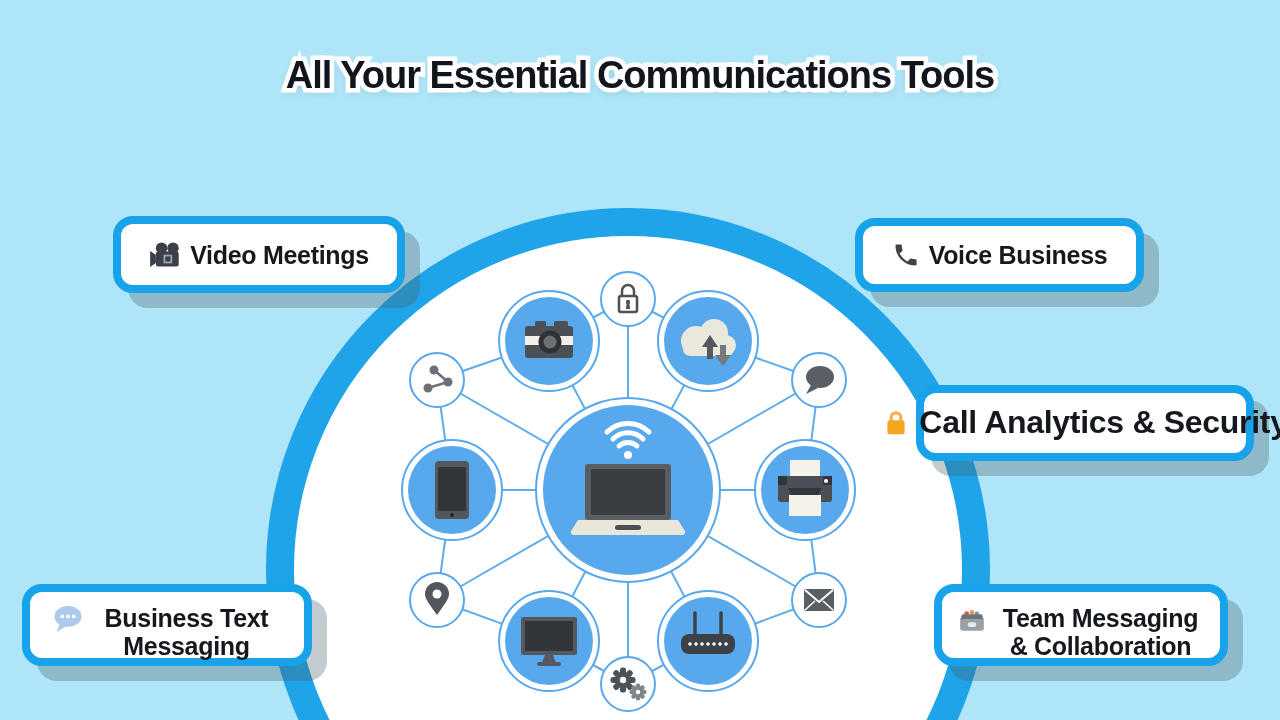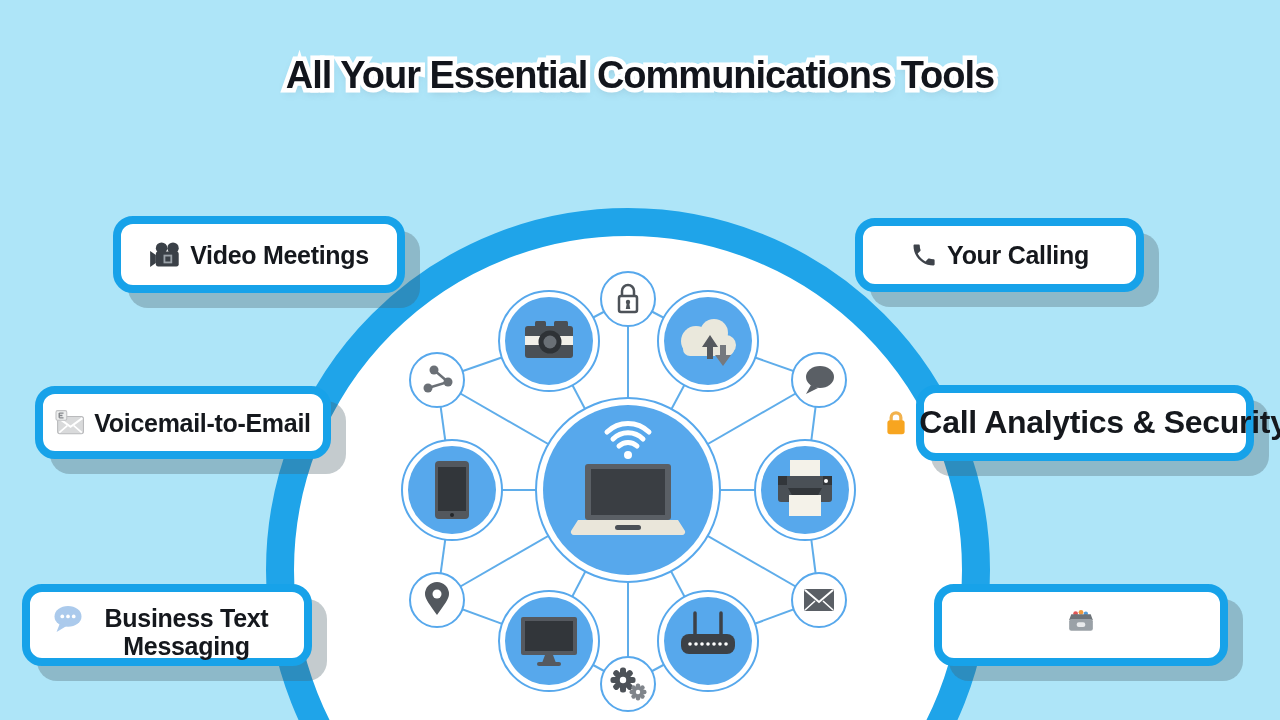--- a/index.html
+++ b/index.html
@@ -282,35 +282,23 @@
     </span>
     <span class="blabel">Video Meetings</span>
   </div>
 
   <div class="tool-box tb-vc one">
     <span class="bicon">
       <svg width="28" height="28" viewBox="0 0 24 24">
         <path fill="#3e434a" d="M6.6 10.8c1.5 2.9 3.8 5.2 6.7 6.7l2.2-2.2c.3-.3.7-.4 1-.2 1.1.4 2.4.6 3.6.6.6 0 1 .4 1 1V20c0 .6-.4 1-1 1C10.6 21 3 13.4 3 4c0-.6.4-1 1-1h3.4c.6 0 1 .4 1 1 0 1.3.2 2.5.6 3.6.1.3 0 .7-.2 1l-2.2 2.2z"></path>
       </svg>
     </span>
-    <span class="blabel">Your Calling</span>
-  </div>
-
-  <div class="tool-box tb-ve one">
-    <span class="bicon">
-      <svg width="30" height="28" viewBox="0 0 27 26">
-        <rect x="2" y="7" width="24" height="16" rx="2" fill="#d9dadb" stroke="#b9babc"></rect>
-        <path d="M3 8.5 L14 16.5 L25 8.5" stroke="#ffffff" stroke-width="2" fill="none"></path>
-        <path d="M3.5 22 L11 15.5 M24.5 22 L17 15.5" stroke="#ffffff" stroke-width="1.6" fill="none"></path>
-        <rect x="0.5" y="1.5" width="10" height="9" rx="1.5" fill="#eceded" stroke="#c0c1c3"></rect>
-        <path d="M3.5 3.8 h4 M3.5 6 h3 M3.5 8.2 h4 M3.5 3.8 v4.4" stroke="#84878b" stroke-width="1.3" fill="none"></path>
-      </svg>
-    </span>
-    <span class="blabel">Voicemail-to-Email</span>
-  </div>
+    <span class="blabel">Voice Business</span>
+  </div>
+
 
   <div class="tool-box tb-ca one">
     <span class="bicon">
       <svg width="28" height="30" viewBox="0 0 26 26">
         <path d="M8.5 11 V8 a4.5 4.5 0 0 1 9 0 V11" stroke="#f2b24d" stroke-width="3" fill="none" stroke-linecap="round"></path>
         <rect x="5" y="10.5" width="16" height="13" rx="2.5" fill="#f7a520"></rect>
       </svg>
     </span>
     <span class="blabel">Call Analytics &amp; Security</span>
   </div>
@@ -332,15 +320,16 @@
     <span class="bicon">
       <svg width="30" height="28" viewBox="0 0 26 26">
         <circle cx="8" cy="8" r="2.2" fill="#e05555"></circle>
         <circle cx="13" cy="6.8" r="2.2" fill="#f09a3e"></circle>
         <circle cx="17.5" cy="8" r="2" fill="#4f9ad8"></circle>
         <path d="M4 8.5 L22 8.5 L24 14 L2 14 Z" fill="#6d7378"></path>
         <rect x="2" y="13" width="22" height="11" rx="2" fill="#9aa1a7"></rect>
         <rect x="9" y="16" width="8" height="4.5" rx="2" fill="#e8eaec"></rect>
       </svg>
     </span>
+    <span class="blabel">Team Messaging &amp; Collaboration</span>
   </div>
 
 </div>
 
 </body></html>

